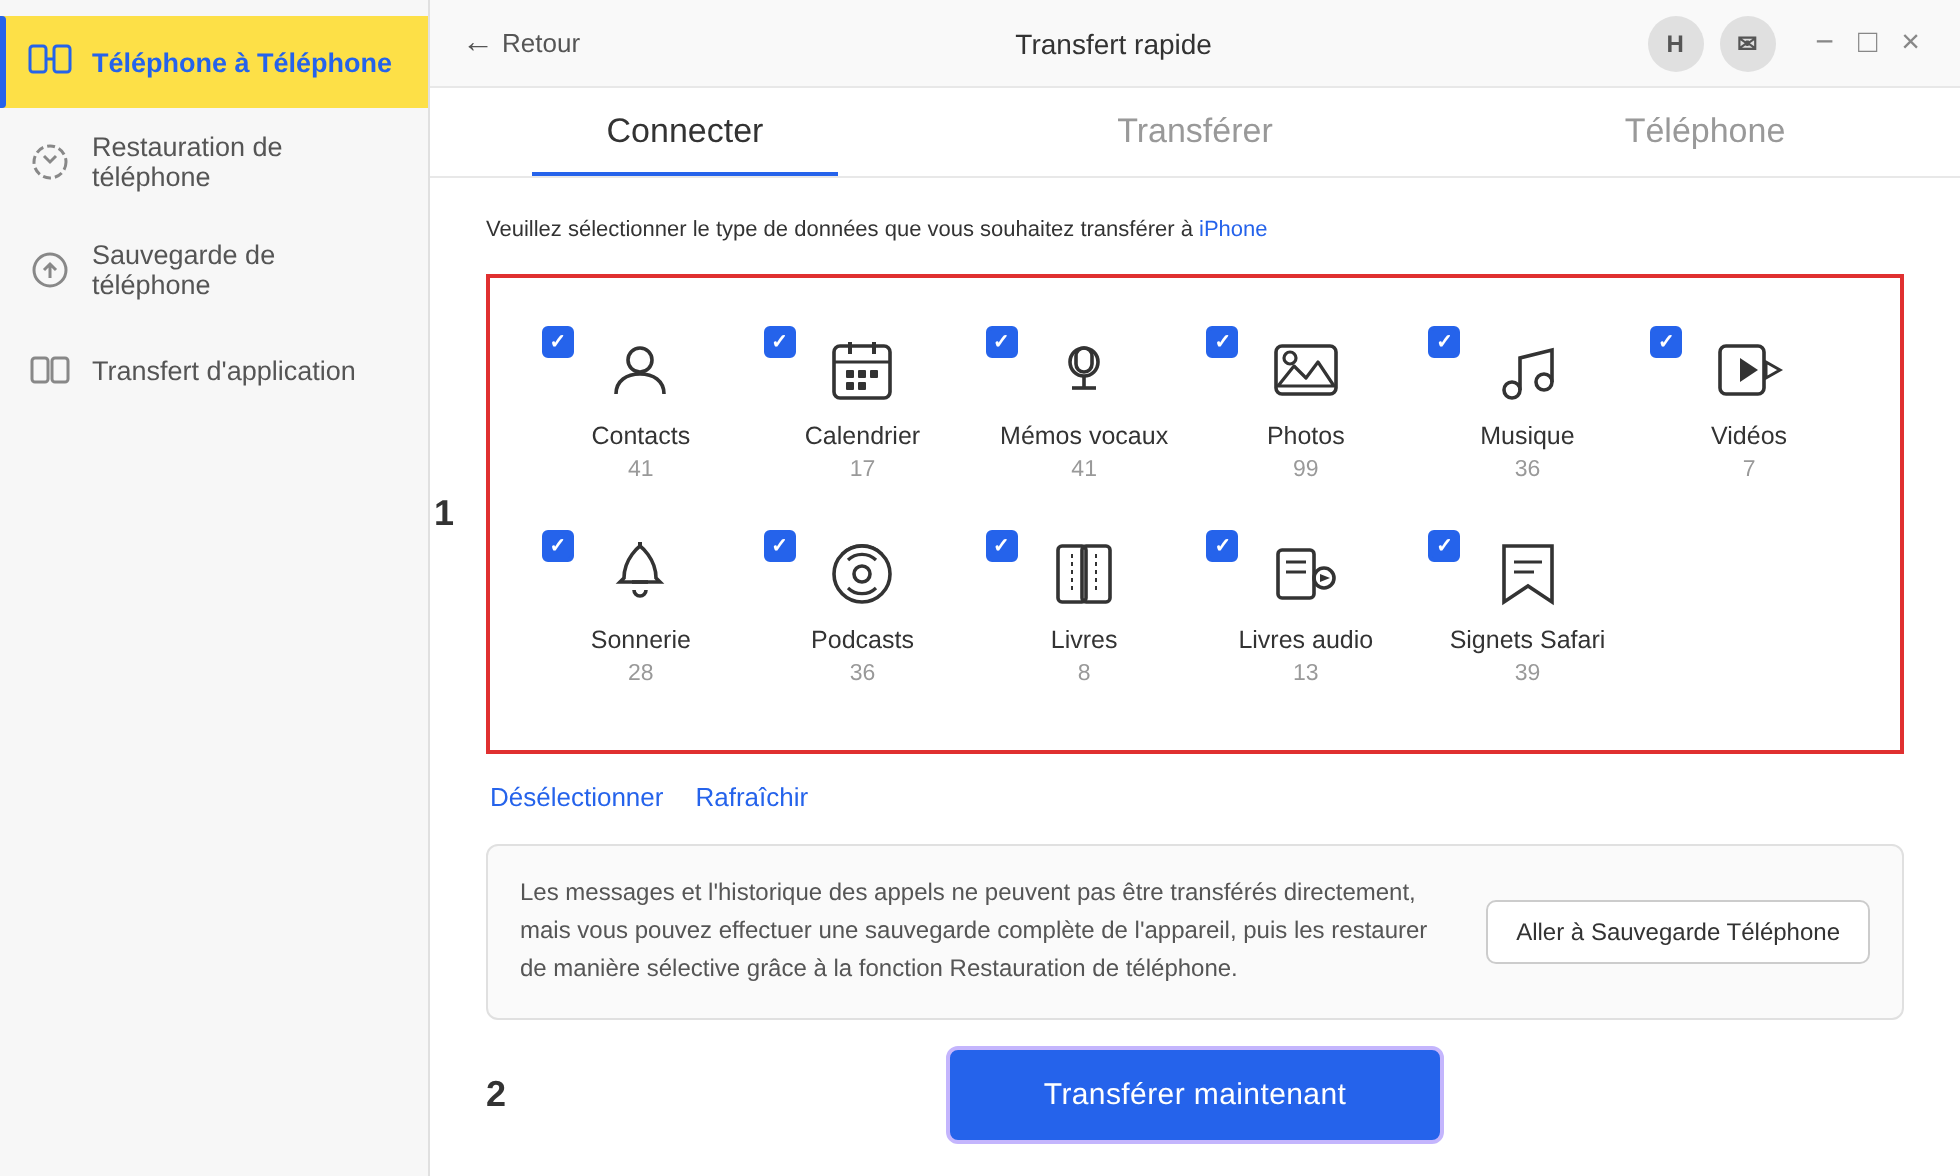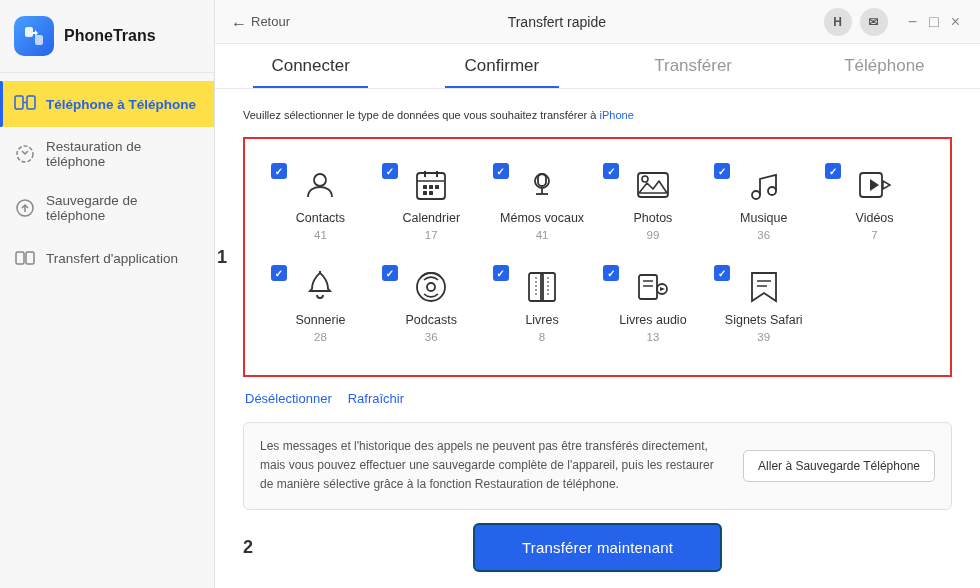--- a/index.html
+++ b/index.html
@@ -236,46 +236,36 @@
     .step2-label {
       font-size: 18px;
       font-weight: 700;
       color: #333;
       position: absolute;
       left: 28px;
     }
     .transfer-btn {
       background: #2563eb;
       color: white;
-      border: 2px solid #0c4a6e;
+      border: 2px solid #c4b5fd;
       border-radius: 6px;
       padding: 14px 47px;
       font-size: 15px;
       font-weight: 500;
       cursor: pointer;
       letter-spacing: 0.2px;
     }
 
     .back-link { display: flex; align-items: center; gap: 4px; font-size: 13px; color: #555; cursor: pointer; }
     .back-arrow { font-size: 16px; }
   </style>
 </head>
 <body>
 
 <div class="sidebar">
-  <div class="sidebar-logo">
-    <div class="logo-icon">
-      <svg viewBox="0 0 24 24" fill="none" xmlns="http://www.w3.org/2000/svg">
-        <rect x="3" y="3" width="8" height="10" rx="2" fill="white" opacity="0.9"></rect>
-        <rect x="13" y="11" width="8" height="10" rx="2" fill="white" opacity="0.7"></rect>
-        <path d="M11 8 L13 8 L13 6 L16 9 L13 12 L13 10 L11 10Z" fill="white"></path>
-      </svg>
-    </div>
-    <span class="logo-text">PhoneTrans</span>
-  </div>
   <nav class="sidebar-nav">
 
     <div class="nav-item active">
       <div class="nav-item-icon">
         <svg width="22" height="22" viewBox="0 0 22 22" fill="none">
           <rect x="1" y="3" width="8" height="13" rx="1.5" stroke="#2563eb" stroke-width="1.5" fill="none"></rect>
           <rect x="13" y="3" width="8" height="13" rx="1.5" stroke="#2563eb" stroke-width="1.5" fill="none"></rect>
           <line x1="9.5" y1="9.5" x2="12.5" y2="9.5" stroke="#2563eb" stroke-width="1.5" marker-end="url(#arr)"></line>
         </svg>
       </div>
@@ -331,23 +321,20 @@
         <span class="wc-btn">−</span>
         <span class="wc-btn">□</span>
         <span class="wc-btn">×</span>
       </div>
     </div>
   </div>
 
   <div class="steps-bar">
     <div class="step active">
       <span>Connecter</span>
-    </div>
-    <div class="step active">
-      <span>Confirmer</span>
     </div>
     <div class="step">
       <span>Transférer</span>
     </div>
     <div class="step">
       <span>Téléphone</span>
     </div>
   </div>
 
   <div class="content" style="position:relative;">

